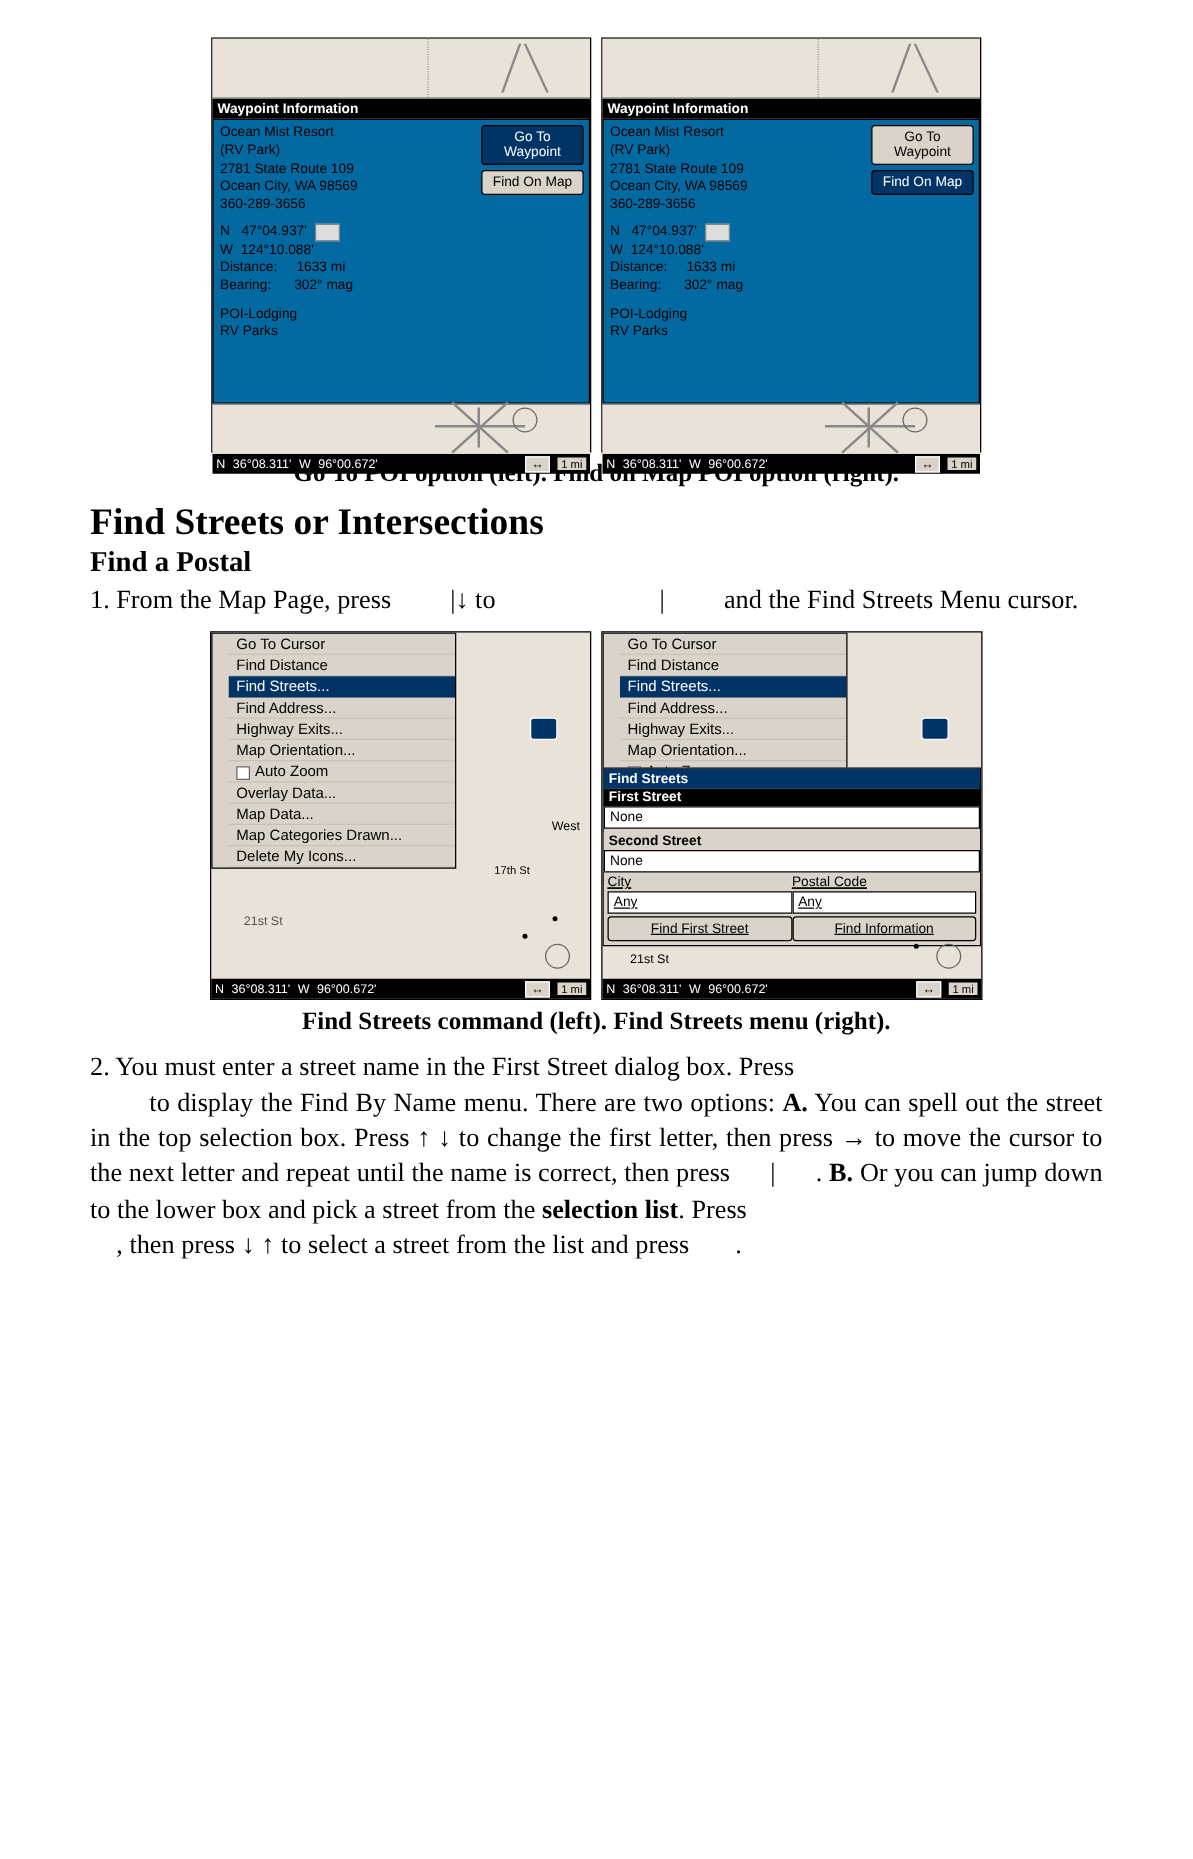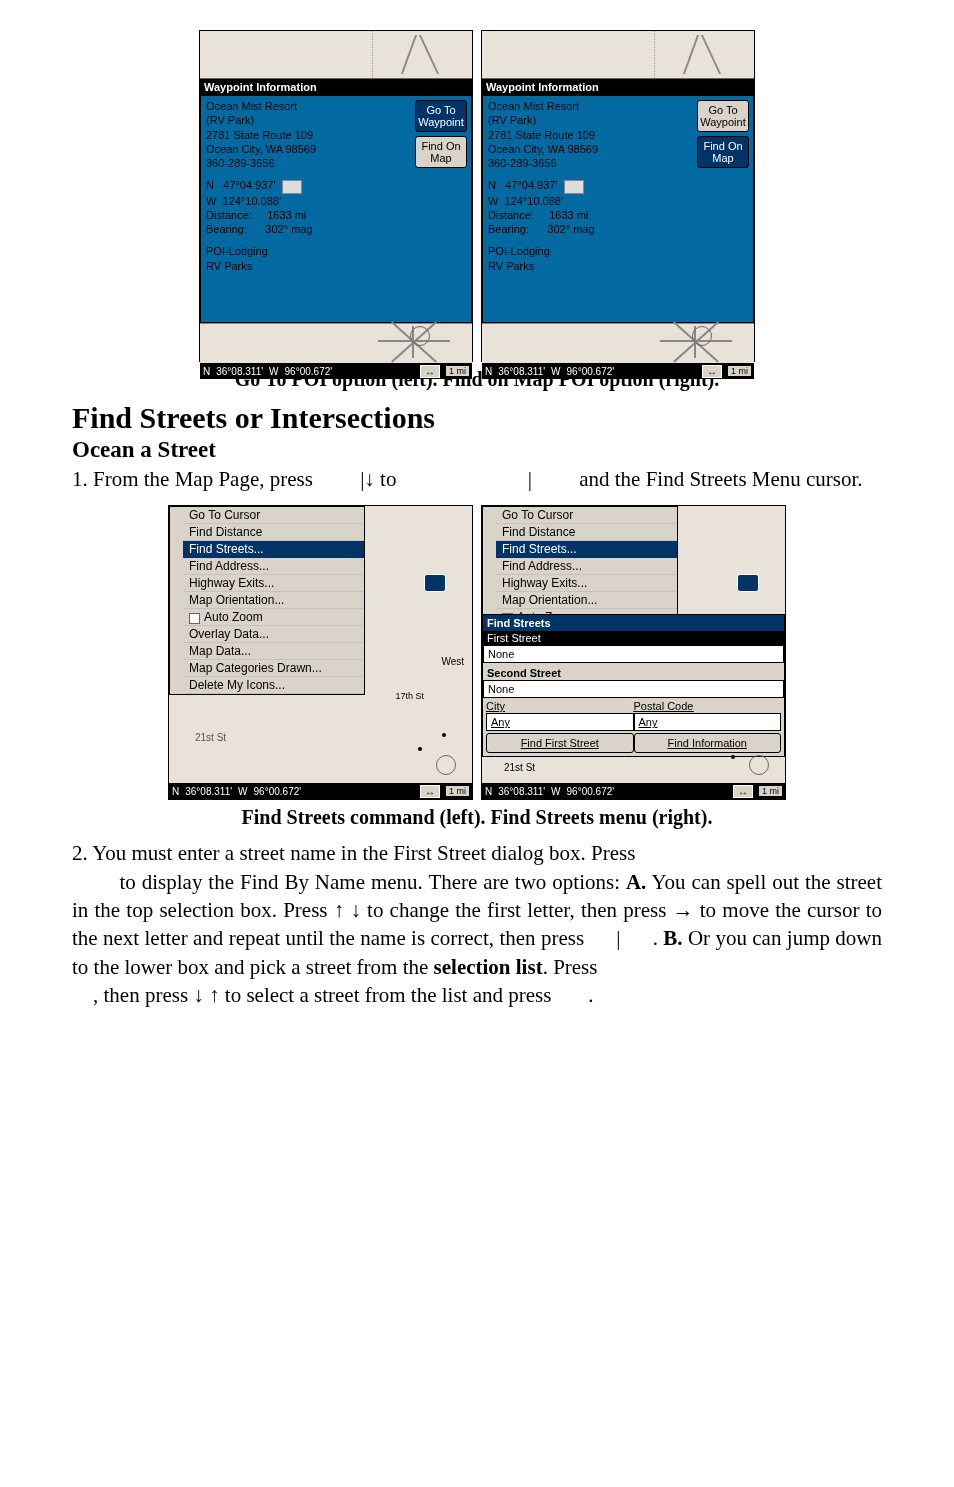--- a/index.html
+++ b/index.html
@@ -11,21 +11,21 @@
       padding: 30px 72px;
       color: #000;
     }
     .screenshot-row {
       display: flex;
       justify-content: center;
       gap: 8px;
       margin-bottom: 6px;
     }
     .gps-screen {
-      width: 274px;
+      width: 304px;
       height: 332px;
       border: 1px solid #000;
       background: #d9d3c9;
       position: relative;
       font-family: Arial, sans-serif;
       font-size: 11px;
     }
     .map-strip {
       height: 48px;
       background: #e8e2d8;
@@ -211,21 +211,21 @@
       color: #fff;
       padding: 2px 4px;
       font-size: 11px;
       font-weight: bold;
     }
     .fs-label {
       background: #000;
       color: #fff;
       padding: 1px 4px;
       font-size: 11px;
-      font-weight: normal;
+      font-weight: bold;
     }
     .fs-field {
       background: #fff;
       border: 1px solid #000;
       padding: 2px 4px;
       font-size: 11px;
     }
     .fs-row {
       display: flex;
       gap: 0;
@@ -346,21 +346,21 @@
       <span class="spacer"></span>
       <span class="arrow-box">↔</span>
       <span class="scale">1 mi</span>
     </div>
   </div>
 </div>
 
 <div class="caption">Go To POI option (left). Find on Map POI option (right).</div>
 
 <h1 class="section">Find Streets or Intersections</h1>
-<h2 class="subsection">Ocean a Street</h2>
+<h2 class="subsection">Find a Postal</h2>
 <p class="body">
   <span>1. From the Map Page, press </span>&nbsp;&nbsp;&nbsp;&nbsp;&nbsp;&nbsp;&nbsp;&nbsp;<span>|↓ to </span>&nbsp;&nbsp;&nbsp;&nbsp;&nbsp;&nbsp;&nbsp;&nbsp;&nbsp;&nbsp;&nbsp;&nbsp;&nbsp;&nbsp;&nbsp;&nbsp;&nbsp;&nbsp;&nbsp;&nbsp;&nbsp;&nbsp;&nbsp;&nbsp;<span>|</span>&nbsp;&nbsp;&nbsp;&nbsp;&nbsp;&nbsp;&nbsp;&nbsp;<span> and the Find Streets Menu cursor.</span>
 </p>
 
 <div style="height:12px"></div>
 
 <div class="screenshot-row">
 
   <div class="menu-screen">
     <div class="menu-list">

